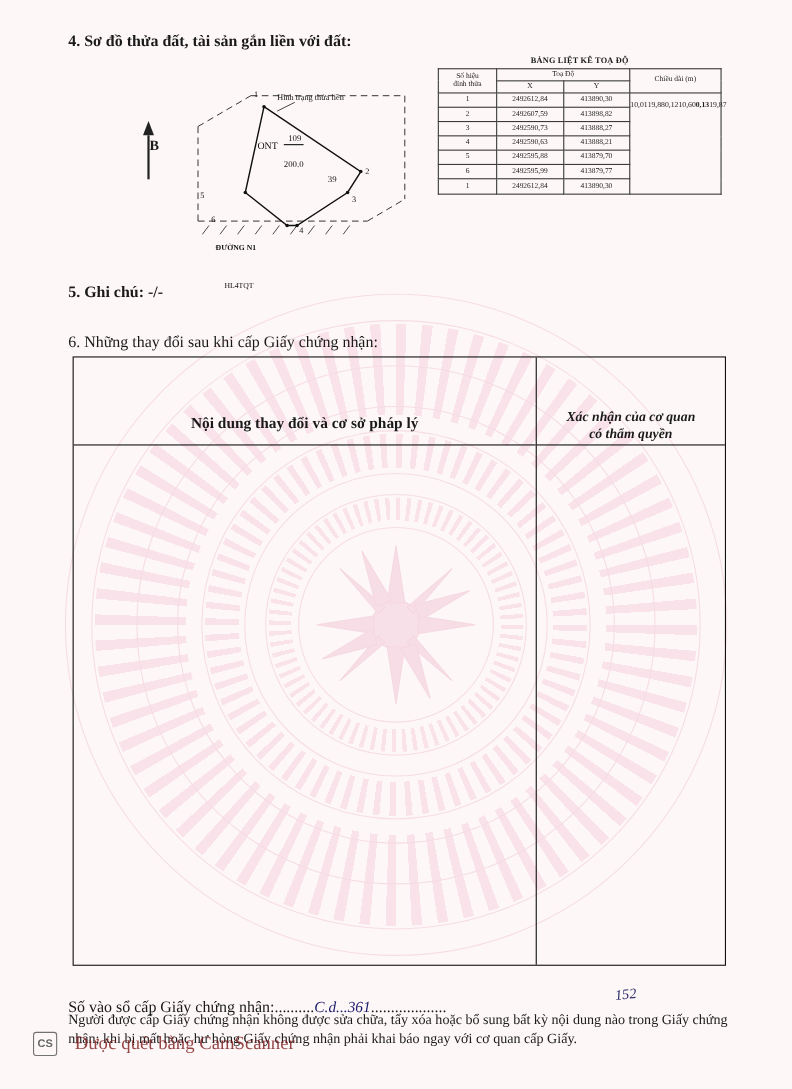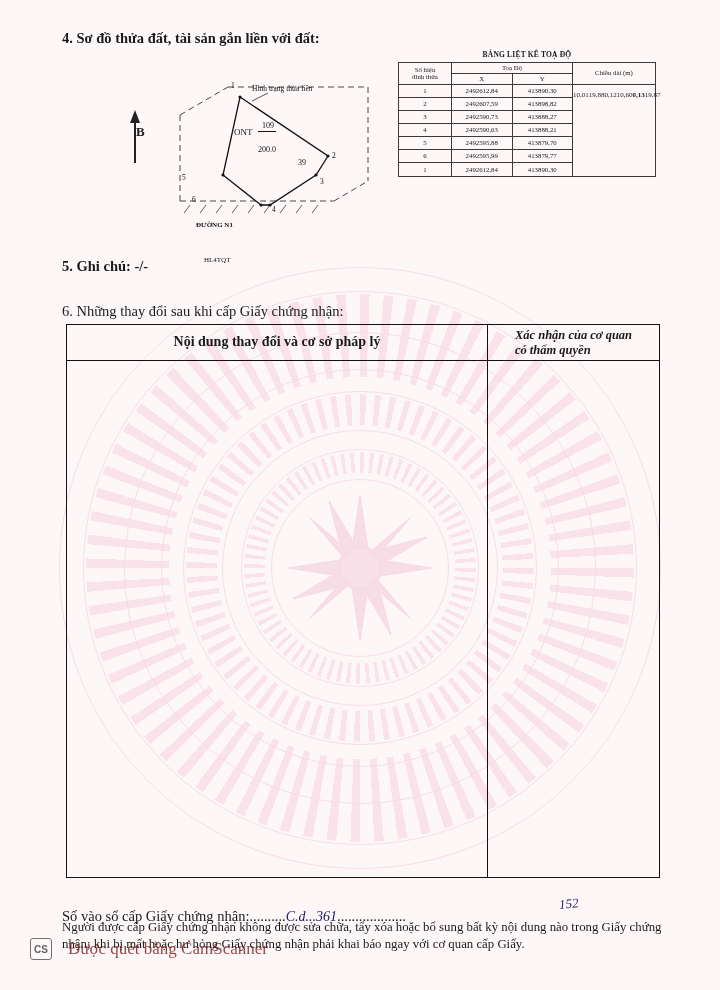--- a/index.html
+++ b/index.html
@@ -185,26 +185,27 @@
   .bt-col-right {
     flex: 1;
     position: relative;
   }
   .bt-head {
     height: 36px;
     border-bottom: 1.2px solid #111;
     display: flex;
     align-items: center;
     justify-content: center;
-    text-align: left;
+    text-align: center;
     font-size: 14px;
     font-weight: bold;
     line-height: 1.15;
     padding: 0 4px;
     box-sizing: border-box;
+    margin-top: 44px;
   }
   .bt-head.two { height: 36px; font-size: 12.5px; font-style: italic; }
 
   
   .cert-line {
     position: absolute;
     left: 62px;
     top: 908px;
     font-size: 14.5px;
     width: 600px;

